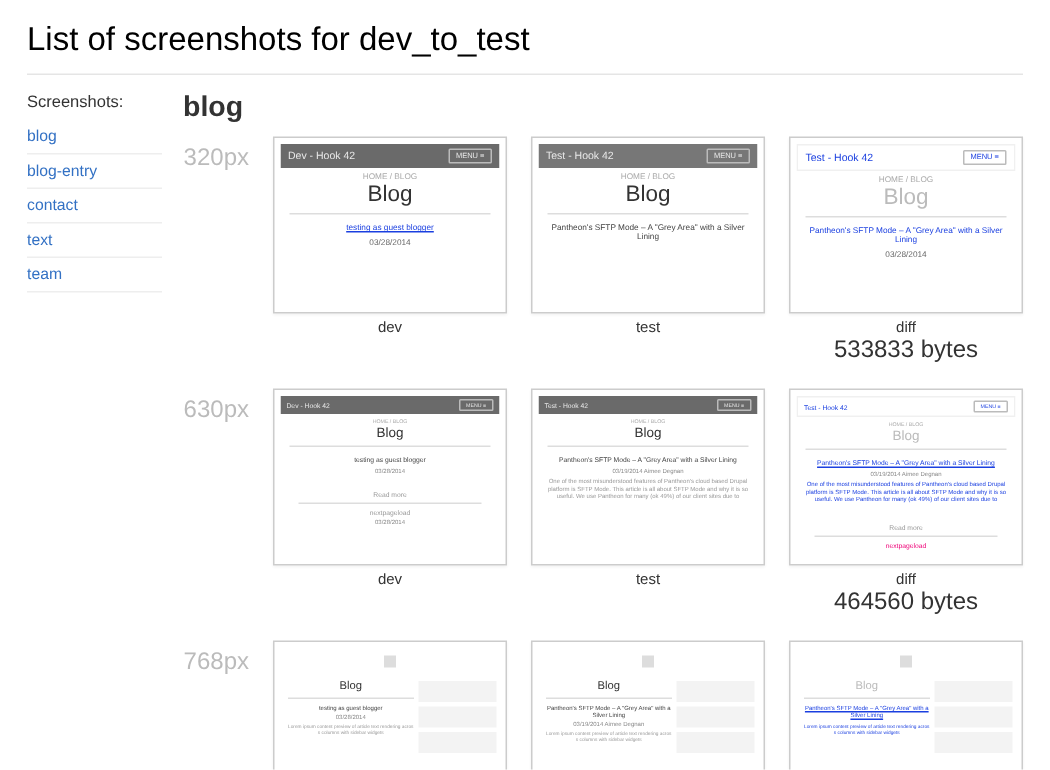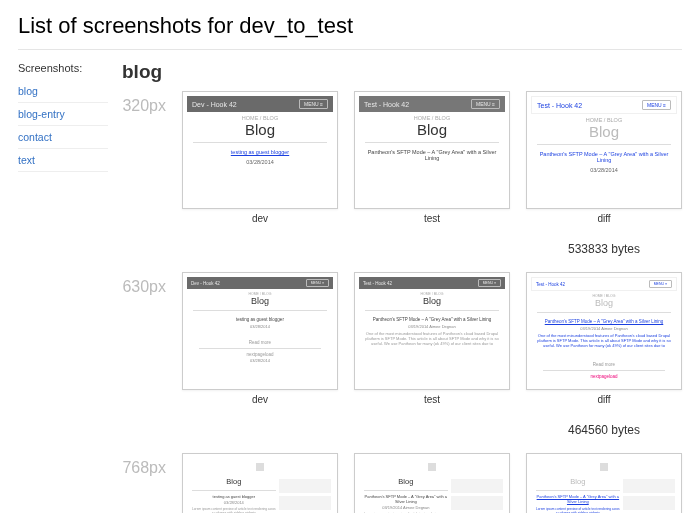--- a/index.html
+++ b/index.html
@@ -11,21 +11,21 @@
 .side-title{font-size:11px;color:#333;margin-bottom:6px}
 .side a{display:block;font-size:10.5px;color:#3371c4;text-decoration:none;padding:5px 0;border-bottom:1px solid #eee}
 .main{flex:1;padding-left:8px}
 h2{font-size:19px;font-weight:600;color:#333;margin:3px 0 8px 6px}
 .row{display:flex;align-items:flex-start;margin-bottom:16px}
 .res{width:50px;text-align:right;font-size:16px;font-weight:500;color:#bbb;padding-top:6px}
 .shots{display:flex}
 .cell{margin-left:16px;text-align:center}
 .thumb{width:146px;border:1px solid #ccc;padding:4px;background:#fff;box-shadow:0 1px 2px rgba(0,0,0,.06)}
 .cap{font-size:10px;color:#333;margin-top:4px}
-.bytes{font-size:12px;color:#333;margin-top:18px}
+.bytes{font-size:16px;color:#333;margin-top:1px}
 
 .prev{background:#fff;position:relative;font-size:6px;overflow:hidden}
 .prev.h320{height:108px}
 .prev.h630{height:108px}
 .prev.h768{height:110px}
 .topbar{background:#6a6a6a;color:#e8e8e8;padding:3px 5px;font-size:7px;display:flex;justify-content:space-between;align-items:center}
 .topbar.test{background:#777}
 .topbar.diff{color:#1a3fe0;background:#fff;border:1px solid #f0f0f0}
 .topbar .mnu{font-size:5px;border:.5px solid #bbb;padding:1px 4px;border-radius:1px}
 .bc{color:#aaa;font-size:5.5px;padding:3px 6px 0 6px}
@@ -48,20 +48,21 @@
 <div class="wrap">
   <h1>List of screenshots for dev_to_test</h1>
   <div class="hr"></div>
   <div class="cols">
     <div class="side">
       <div class="side-title">Screenshots:</div>
       <a href="#">blog</a>
       <a href="#">blog-entry</a>
       <a href="#">contact</a>
       <a href="#">text</a>
+      <a href="#">team</a>
     </div>
     <div class="main">
       <h2>blog</h2>
       <div id="rows">
           <div class="row">
             <div class="res">320px</div>
             <div class="shots">
               <div class="cell">
                 <div class="thumb">
                   <div class="prev h320 ">

